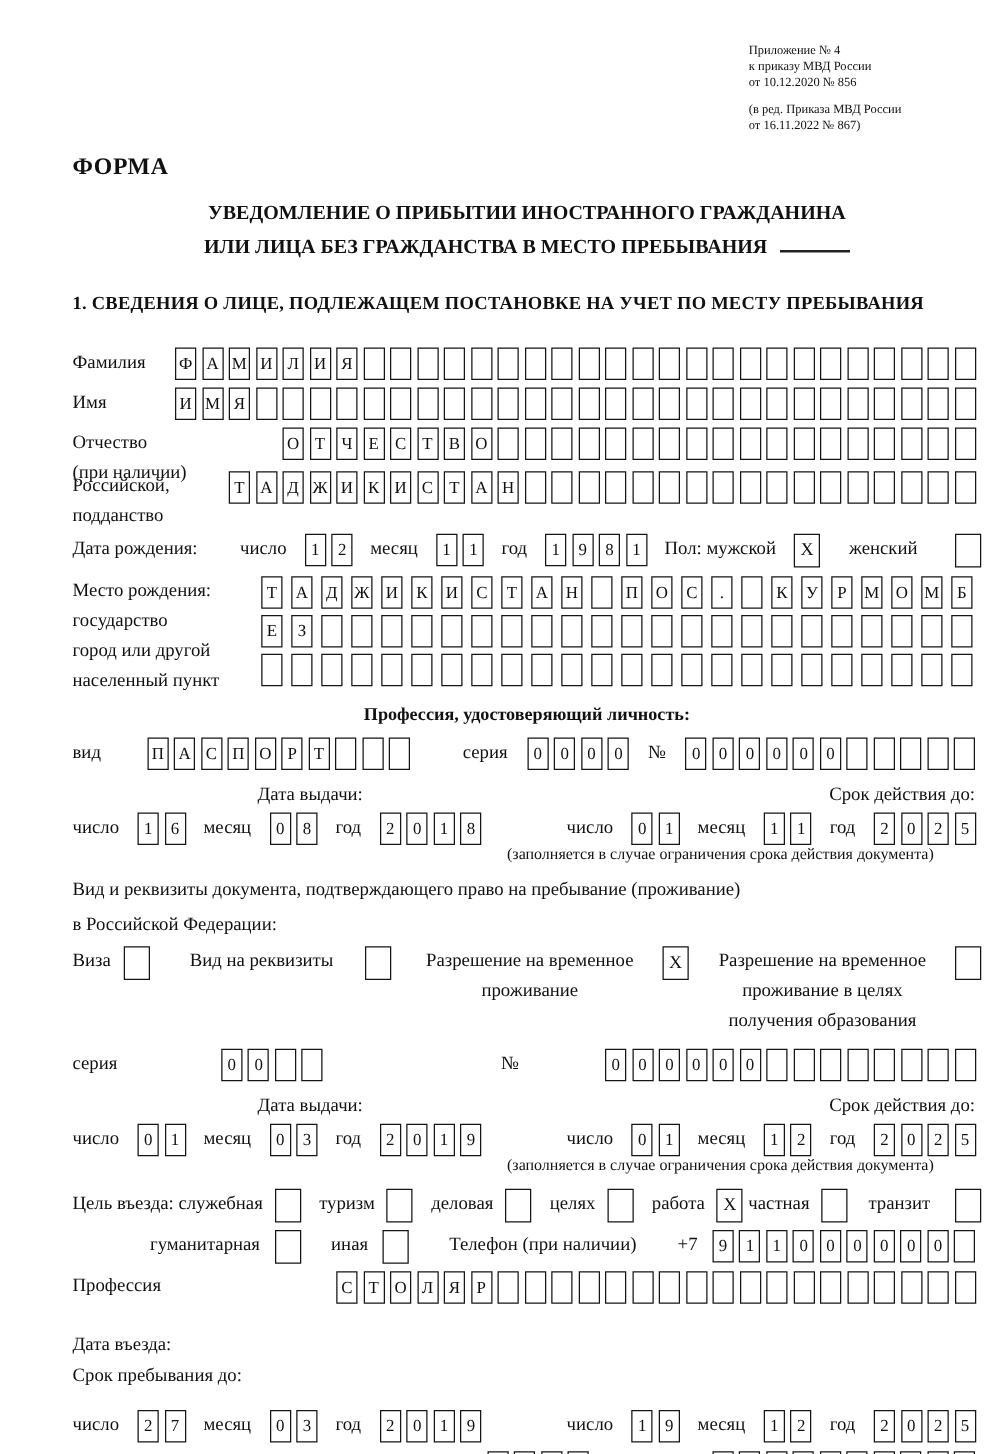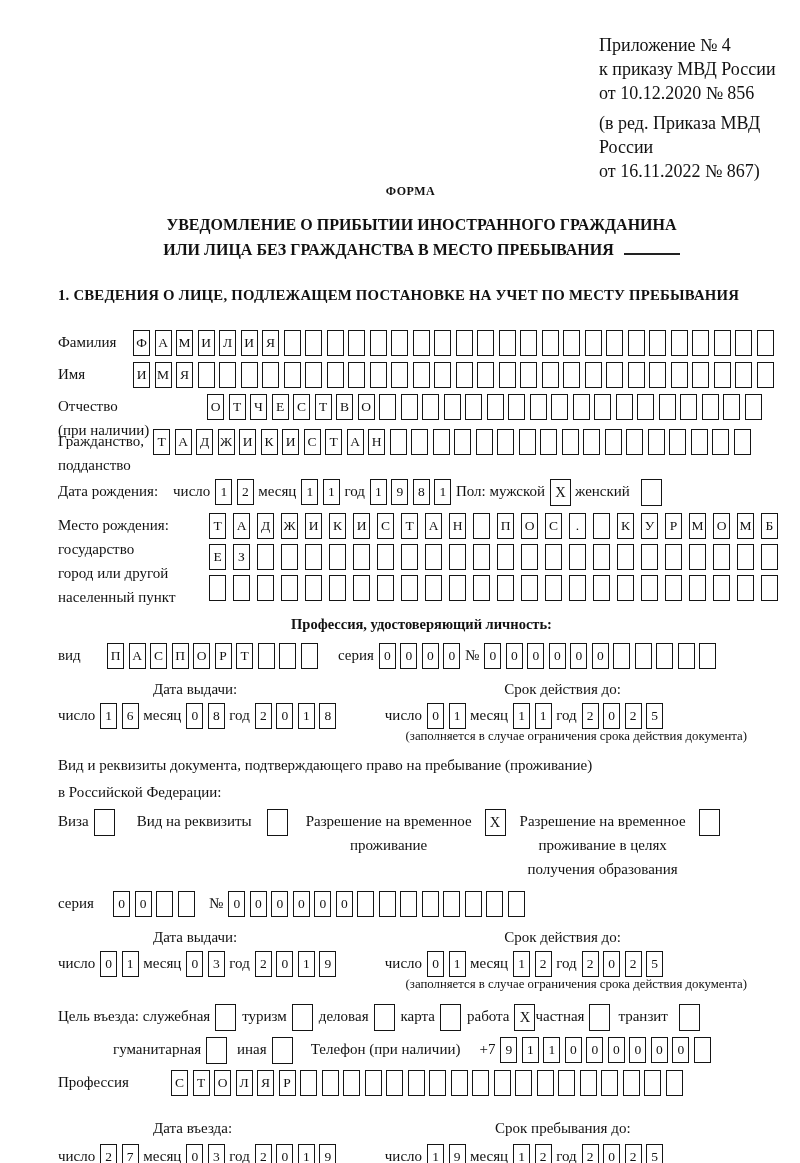--- a/index.html
+++ b/index.html
@@ -2,30 +2,30 @@
 <html><head>
 <meta charset="utf-8">
 <style>
   html,body{margin:0;padding:0;background:#ffffff;}
   .page{
     width:800px;min-height:1163px;box-sizing:border-box;
     padding:34px 15px 18px 58px;background:#fff;color:#111;
     font-family:"Liberation Serif","DejaVu Serif",serif;
   }
   
-  .appendix{margin-left:auto;width:186px;font-size:18px;line-height:1.32;}
+  .appendix{margin-left:auto;width:186px;font-size:10px;line-height:1.32;}
   .appendix .rev{margin-top:7px;}
-  .forma{text-align:center;padding-right:22px;font-weight:bold;font-size:12px;letter-spacing:.5px;}
+  .forma{text-align:left;padding-right:22px;font-weight:bold;font-size:19px;margin-top:16px;letter-spacing:.5px;}
   
   .title{text-align:center;font-weight:bold;font-size:16px;line-height:1.55;margin-top:14px;}
   .blank-line{display:inline-block;width:56px;border-bottom:2.5px solid #222;height:1em;margin-left:10px;vertical-align:baseline;}
   .section-title{font-weight:bold;font-size:14.8px;margin-top:24px;letter-spacing:.2px;}
   
   .rows{margin-top:26px;}
-  .seg-row{display:flex;align-items:flex-start;margin-bottom:6px;}
+  .seg-row{display:flex;align-items:flex-start;margin-bottom:6px;justify-content:space-between;}
   .lbl{font-size:15px;line-height:24px;white-space:pre-line;flex-shrink:0;margin-right:5px;}
   .lbl.center{text-align:center;}
   .cells{display:flex;flex-wrap:nowrap;}
   .cell{
     box-sizing:border-box;width:17px;height:26px;border:1.8px solid #151515;
     margin-right:4.5px;display:flex;align-items:center;justify-content:center;
     font-size:13.5px;flex-shrink:0;background:#fff;
   }
   .w2 .cell{margin-right:7px;}
   .w1 .cell{margin-right:5.5px;}
@@ -164,21 +164,21 @@
           <div class="cell"></div>
           <div class="cell"></div>
           <div class="cell"></div>
           <div class="cell"></div>
           <div class="cell"></div>
           <div class="cell"></div>
           <div class="cell"></div>
         </div>
       </div>
       <div class="seg-row" style="margin-bottom: 2px;">
-        <div class="lbl" style="width: 90px;">Гражданство,
+        <div class="lbl" style="width: 90px;">Российской,
 подданство</div>
         <div class="cells">
           <div class="cell">Т</div>
           <div class="cell">А</div>
           <div class="cell">Д</div>
           <div class="cell">Ж</div>
           <div class="cell">И</div>
           <div class="cell">К</div>
           <div class="cell">И</div>
           <div class="cell">С</div>
@@ -494,21 +494,21 @@
       <div class="seg-row">
         <div class="lbl">Цель въезда: служебная</div>
         <div class="checkbox"></div>
         <div class="gap" style="width: 6px;"></div>
         <div class="lbl">туризм</div>
         <div class="checkbox"></div>
         <div class="gap" style="width: 6px;"></div>
         <div class="lbl">деловая</div>
         <div class="checkbox"></div>
         <div class="gap" style="width: 6px;"></div>
-        <div class="lbl">карта</div>
+        <div class="lbl">целях</div>
         <div class="checkbox"></div>
         <div class="gap" style="width: 6px;"></div>
         <div class="lbl">работа</div>
         <div class="checkbox">X</div>
         <div class="lbl">частная</div>
         <div class="checkbox"></div>
         <div class="gap" style="width: 8px;"></div>
         <div class="lbl">транзит</div>
         <div class="gap" style="width: 6px;"></div>
         <div class="checkbox"></div>
@@ -559,21 +559,21 @@
           <div class="cell"></div>
           <div class="cell"></div>
           <div class="cell"></div>
           <div class="cell"></div>
           <div class="cell"></div>
           <div class="cell"></div>
           <div class="cell"></div>
           <div class="cell"></div>
         </div>
       </div>
-      <div class="seg-row" style="margin-bottom: 4px;">
+      <div class="seg-row" style="margin-bottom: 15px; flex-direction: column;">
         <div class="gap" style="width: 95px;"></div>
         <div class="lbl">Дата въезда:</div>
         <div class="gap" style="width: 258px;"></div>
         <div class="lbl">Срок пребывания до:</div>
       </div>
       <div class="seg-row" style="margin-bottom: 7px;">
         <div class="lbl">число</div>
         <div class="cells">
           <div class="cell">2</div>
           <div class="cell">7</div>

